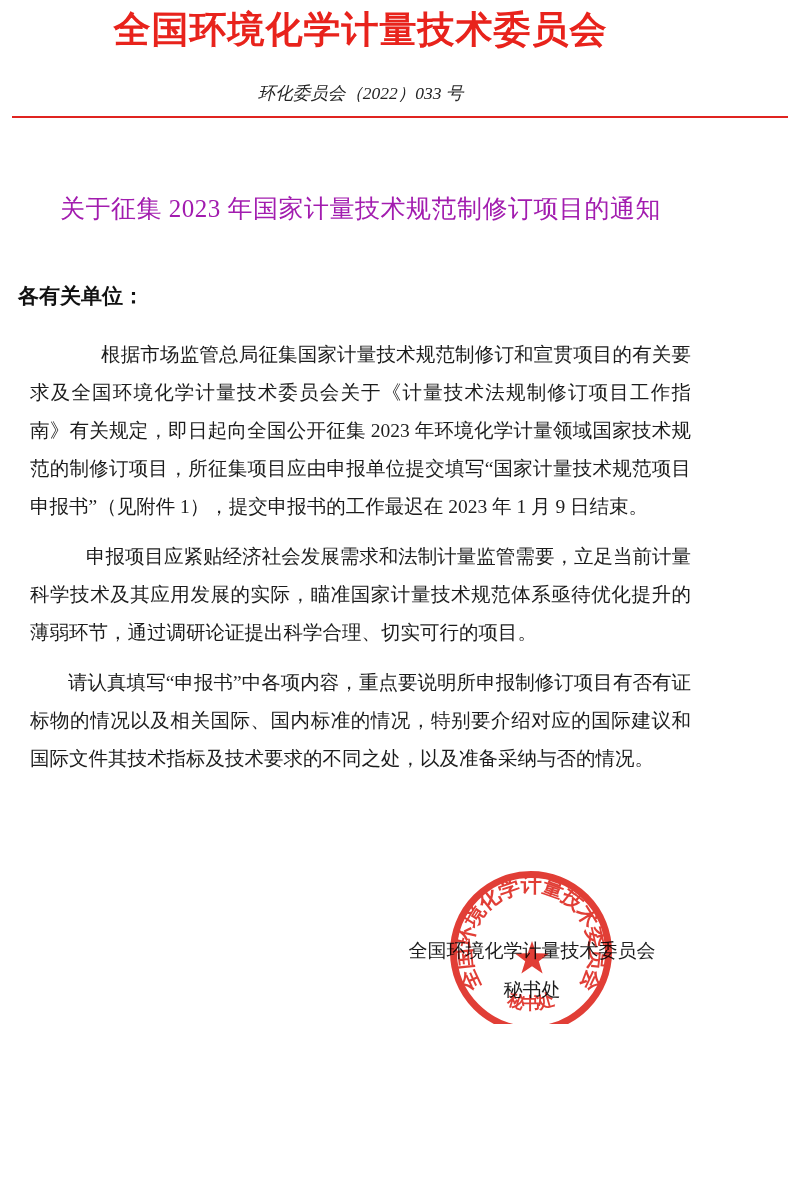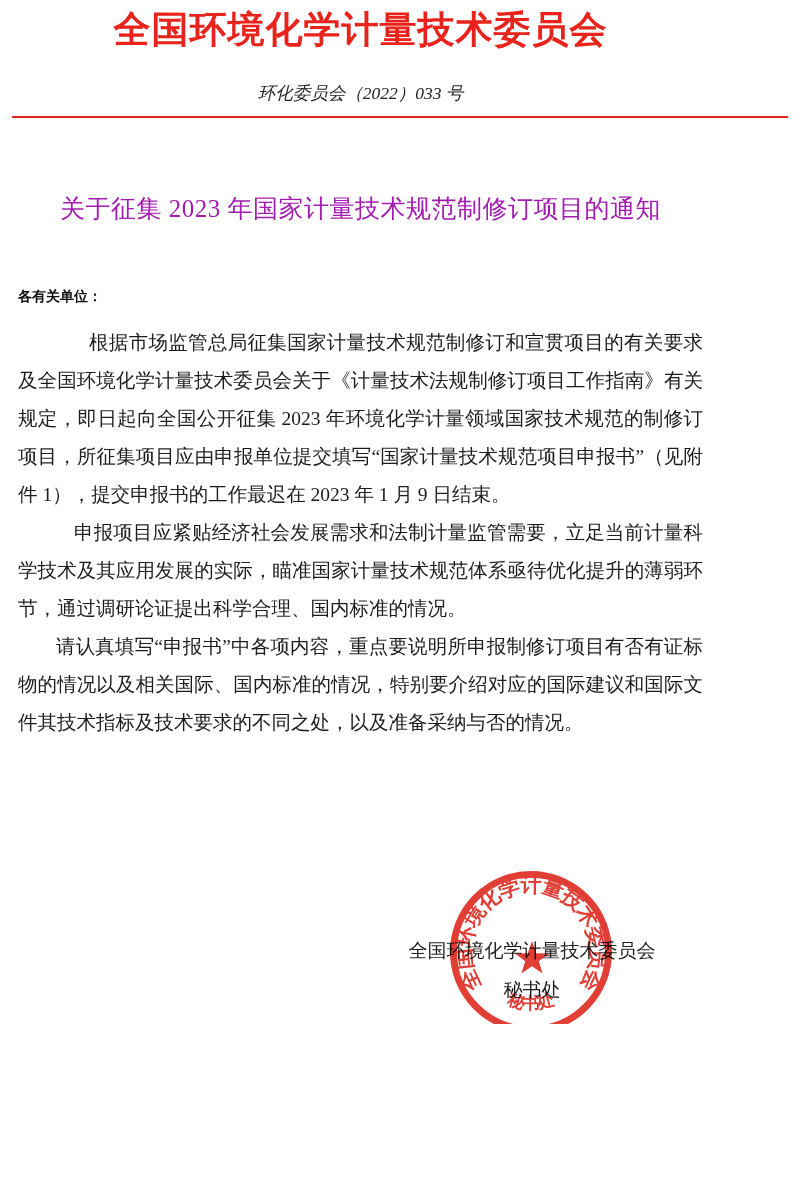--- a/index.html
+++ b/index.html
@@ -27,25 +27,25 @@
     border-top:2.5px solid #e02420;
   }
   .doc-title{
     top:193px;text-align:center;
     font-size:25px;line-height:32px;color:#a21caf;
     letter-spacing:0.5px;
   }
   .salutation{
     top:283px;text-align:left;
     font-family:"Liberation Sans","DejaVu Sans",sans-serif;
-    font-weight:bold;font-size:14px;line-height:26px;color:#111;
+    font-weight:bold;font-size:21px;line-height:26px;color:#111;
   }
   .body-block{top:324px;}
   .body-block p{
-    margin:0;font-size:19.5px;line-height:38px;
+    margin:12px;font-size:19.5px;line-height:38px;
     text-align:justify;color:#1c1c1c;
   }
   .p-indent-1{text-indent:71px;}
   .p-indent-2{text-indent:56px;}
   .p-indent-3{text-indent:38px;}
   .p-indent-4{text-indent:56px;}
   .signature{
     position:absolute;left:400px;top:931px;width:264px;
     text-align:center;font-size:19px;line-height:39px;color:#1c1c1c;
   }
@@ -69,21 +69,21 @@
   <div class="col doc-number">环化委员会（2022）033 号</div>
 
   <div class="red-rule"></div>
 
   <div class="col doc-title">关于征集 2023 年国家计量技术规范制修订项目的通知</div>
 
   <div class="col salutation">各有关单位：</div>
 
   <div class="col body-block">
     <p class="p-indent-1">根据市场监管总局征集国家计量技术规范制修订和宣贯项目的有关要求及全国环境化学计量技术委员会关于《计量技术法规制修订项目工作指南》有关规定，即日起向全国公开征集 2023 年环境化学计量领域国家技术规范的制修订项目，所征集项目应由申报单位提交填写“国家计量技术规范项目申报书”（见附件 1），提交申报书的工作最迟在 2023 年 1 月 9 日结束。</p>
-    <p class="p-indent-2">申报项目应紧贴经济社会发展需求和法制计量监管需要，立足当前计量科学技术及其应用发展的实际，瞄准国家计量技术规范体系亟待优化提升的薄弱环节，通过调研论证提出科学合理、国内标准的情况。</p>
+    <p class="p-indent-2">申报项目应紧贴经济社会发展需求和法制计量监管需要，立足当前计量科学技术及其应用发展的实际，瞄准国家计量技术规范体系亟待优化提升的薄弱环节，通过调研论证提出科学合理、切实可行的项目。</p>
     <p class="p-indent-3">请认真填写“申报书”中各项内容，重点要说明所申报制修订项目有否有证标物的情况以及相关国际、国内标准的情况，特别要介绍对应的国际建议和国际文件其技术指标及技术要求的不同之处，以及准备采纳与否的情况。</p>
   </div>
 
   <div class="signature">
     <div class="sig-line">全国环境化学计量技术委员会</div>
     <div class="sig-line">秘书处</div>
   </div>
 
   <svg class="seal" viewBox="0 0 200 200" xmlns="http://www.w3.org/2000/svg">
     <defs>

